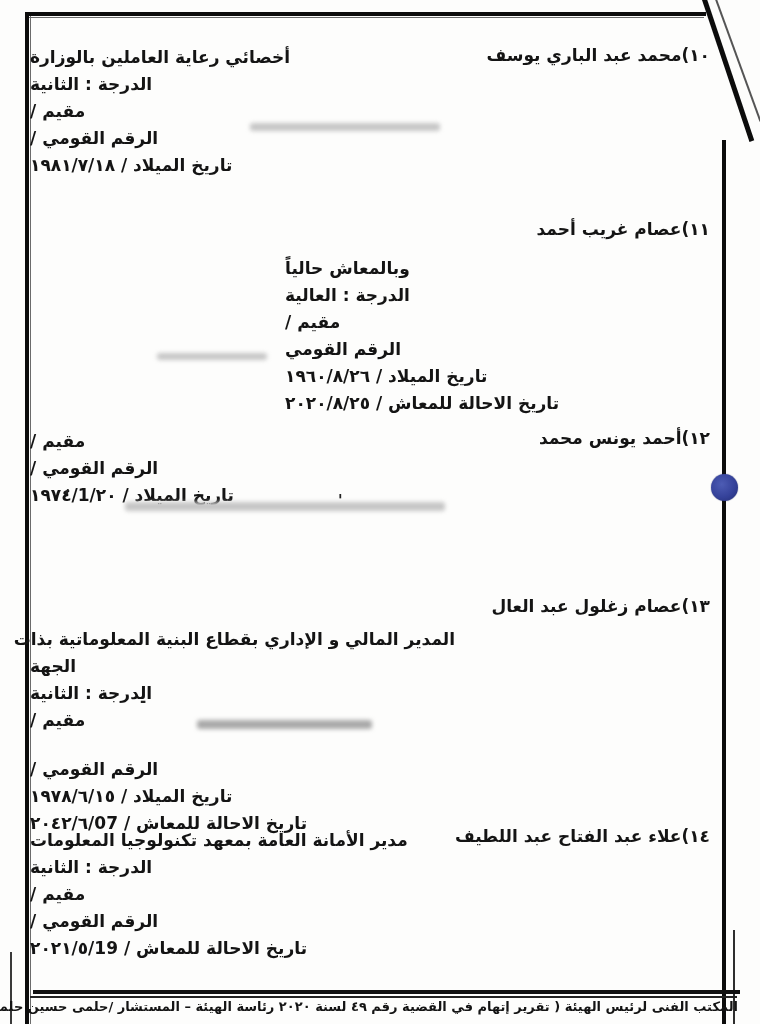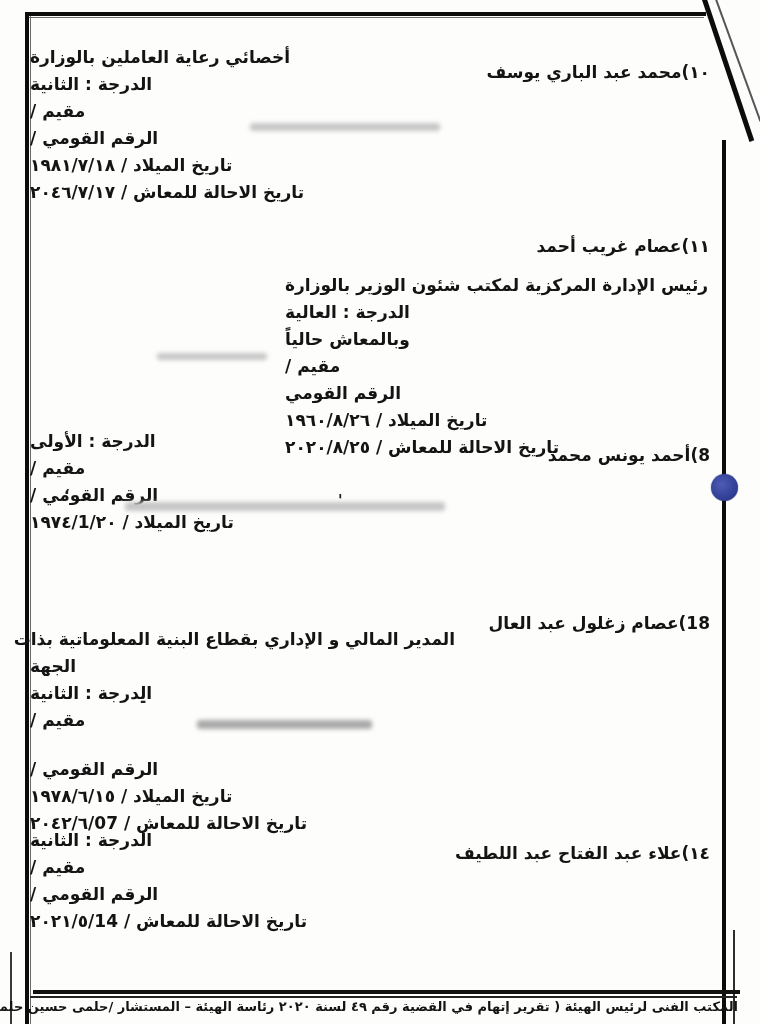--- a/index.html
+++ b/index.html
@@ -25,21 +25,21 @@
   .blue-dot{
     position:absolute;left:711px;top:474px;width:27px;height:27px;border-radius:50%;
     background:radial-gradient(circle at 40% 38%,#4d5cb4 0%,#35429a 55%,#222d74 100%);
     box-shadow:0 0 1px #1a2259;
   }
   
   .entry{
     position:absolute;left:30px;right:50px;display:flex;direction:rtl;
     font-size:17px;font-weight:700;line-height:27px;
   }
-  .entry .name{width:255px;text-align:right;white-space:nowrap;margin-top:17px;}
+  .entry .name{width:255px;text-align:right;white-space:nowrap;}
   .entry .details{width:425px;text-align:left;}
   .detail-line{white-space:nowrap;}
   .detail-line.blank{height:22px;}
   .entry-10{top:42px;}  .entry-10 .details{padding-top:2px;}
   .entry-11{top:216px;flex-direction:column;} .entry-11 .details{padding-top:12px;}
   .entry-12{top:425px;} .entry-12 .details{padding-top:3px;}
   .entry-13{top:593px;} .entry-13 .details{padding-top:4px;margin-top:29px;}
   .entry-14{top:823px;} .entry-14 .details{padding-top:4px;}
   
   .smudge{position:absolute;background:#c6c6c6;filter:blur(2px);border-radius:3px;}
@@ -70,68 +70,66 @@
   <div class="blue-dot"></div>
 
   <div class="entry entry-10">
     <div class="name">١٠)محمد عبد الباري يوسف</div>
     <div class="details">
         <div class="detail-line">أخصائي رعاية العاملين بالوزارة</div>
         <div class="detail-line">الدرجة : الثانية</div>
         <div class="detail-line">مقيم /</div>
         <div class="detail-line">الرقم القومي /</div>
         <div class="detail-line">تاريخ الميلاد / ١٩٨١/٧/١٨</div>
-        <div class="detail-line">تاريخ الاحالة للمعاش / ٢٠٤٦/٧/١٧</div>
       </div>
   </div>
 
   <div class="entry entry-11">
     <div class="name">١١)عصام غريب أحمد</div>
     <div class="details">
-        <div class="detail-line">رئيس الإدارة المركزية لمكتب شئون الوزير بالوزارة</div>
+        <div class="detail-line">وبالمعاش حالياً</div>
         <div class="detail-line">الدرجة : العالية</div>
-        <div class="detail-line">وبالمعاش حالياً</div>
         <div class="detail-line">مقيم /</div>
         <div class="detail-line">الرقم القومي</div>
         <div class="detail-line">تاريخ الميلاد / ١٩٦٠/٨/٢٦</div>
         <div class="detail-line">تاريخ الاحالة للمعاش / ٢٠٢٠/٨/٢٥</div>
       </div>
   </div>
 
   <div class="entry entry-12">
-    <div class="name">8)أحمد يونس محمد</div>
+    <div class="name">١٢)أحمد يونس محمد</div>
     <div class="details">
-        <div class="detail-line">الدرجة : الأولى</div>
         <div class="detail-line">مقيم /</div>
         <div class="detail-line">الرقم القومي /</div>
         <div class="detail-line">تاريخ الميلاد / ١٩٧٤/1/٢٠</div>
       </div>
   </div>
 
   <div class="entry entry-13">
-    <div class="name">18)عصام زغلول عبد العال</div>
+    <div class="name">١٣)عصام زغلول عبد العال</div>
     <div class="details">
         <div class="detail-line">المدير المالي و الإداري بقطاع البنية المعلوماتية بذات</div>
         <div class="detail-line">الجهة</div>
         <div class="detail-line">الدرجة : الثانية</div>
         <div class="detail-line">مقيم /</div>
         <div class="detail-line blank"></div>
         <div class="detail-line">الرقم القومي /</div>
         <div class="detail-line">تاريخ الميلاد / ١٩٧٨/٦/١٥</div>
         <div class="detail-line">تاريخ الاحالة للمعاش / ٢٠٤٢/٦/07</div>
       </div>
   </div>
 
   <div class="entry entry-14">
     <div class="name">١٤)علاء عبد الفتاح عبد اللطيف</div>
     <div class="details">
+        <div class="detail-line">مدير الأمانة العامة بمعهد تكنولوجيا المعلومات</div>
         <div class="detail-line">الدرجة : الثانية</div>
         <div class="detail-line">مقيم /</div>
         <div class="detail-line">الرقم القومي /</div>
-        <div class="detail-line">تاريخ الاحالة للمعاش / ٢٠٢١/٥/14</div>
+        <div class="detail-line">تاريخ الاحالة للمعاش / ٢٠٢١/٥/19</div>
       </div>
   </div>
 
   <div class="smudge" style="left:250px;top:123px;width:190px;height:8px;"></div>
   <div class="smudge" style="left:157px;top:353px;width:110px;height:7px;"></div>
   <div class="smudge" style="left:125px;top:502px;width:320px;height:9px;"></div>
   <div class="smudge dark" style="left:197px;top:720px;width:175px;height:9px;"></div>
 
   <div class="mark" style="left:64px;top:480px;">،</div>
   <div class="mark" style="left:338px;top:492px;">'</div>

